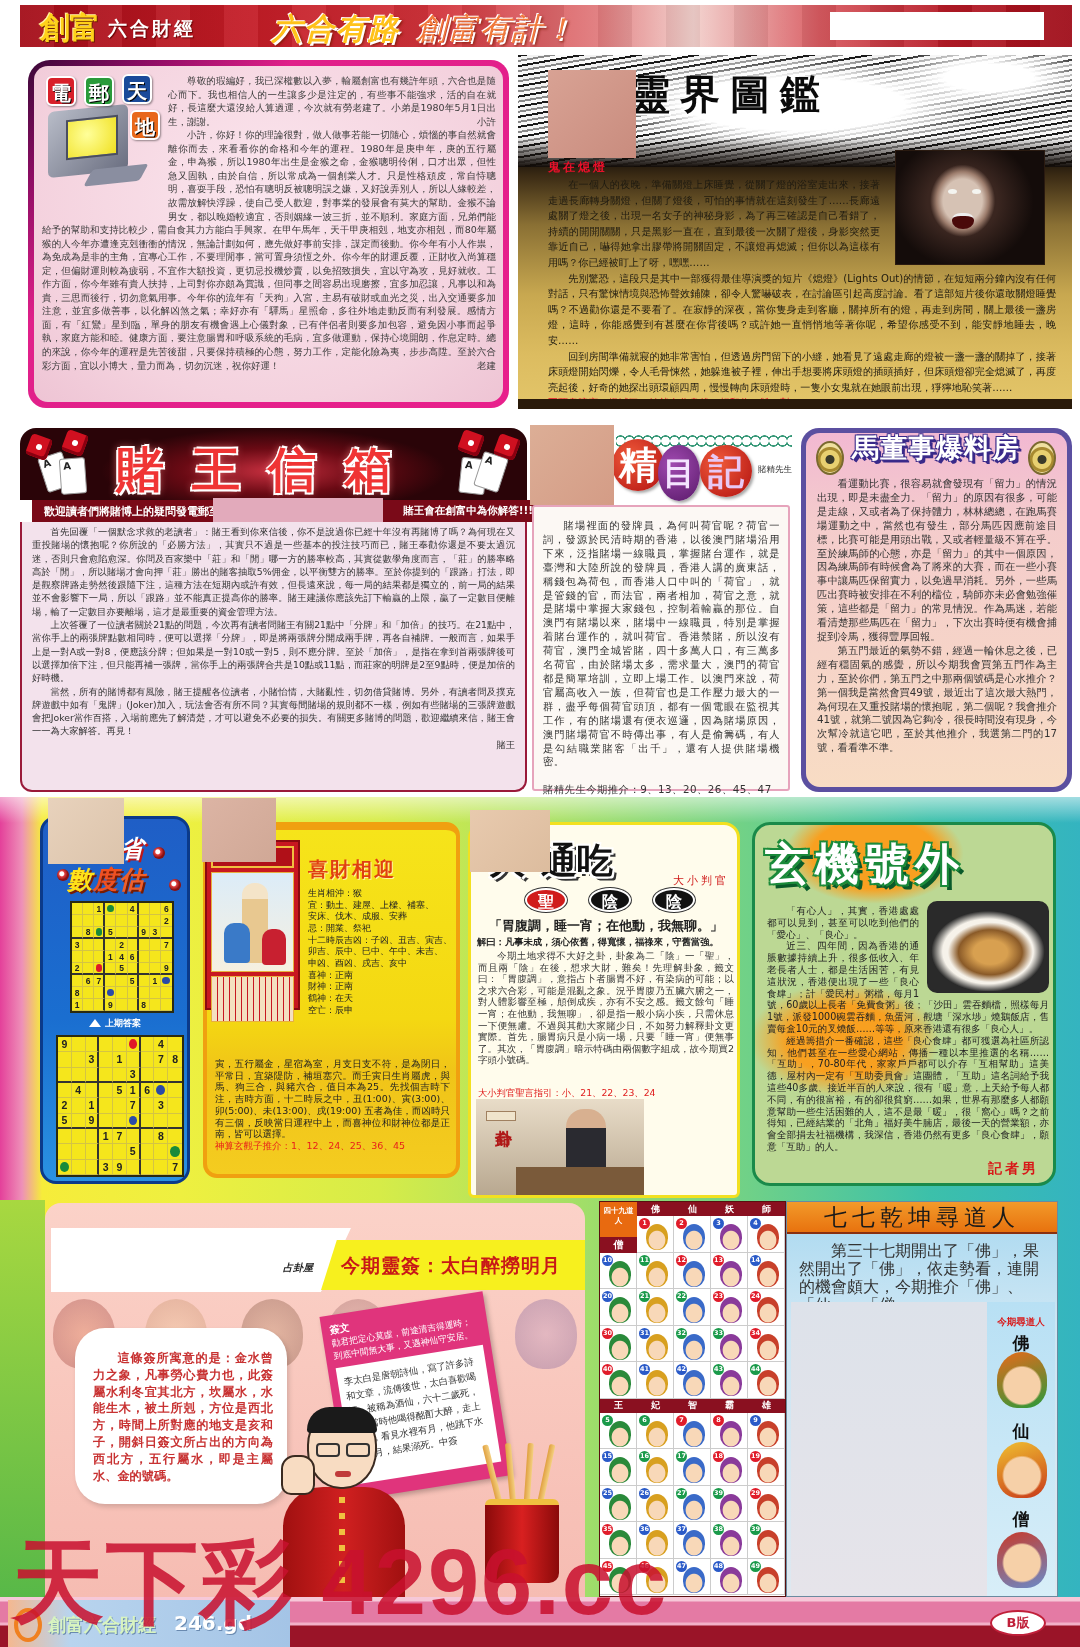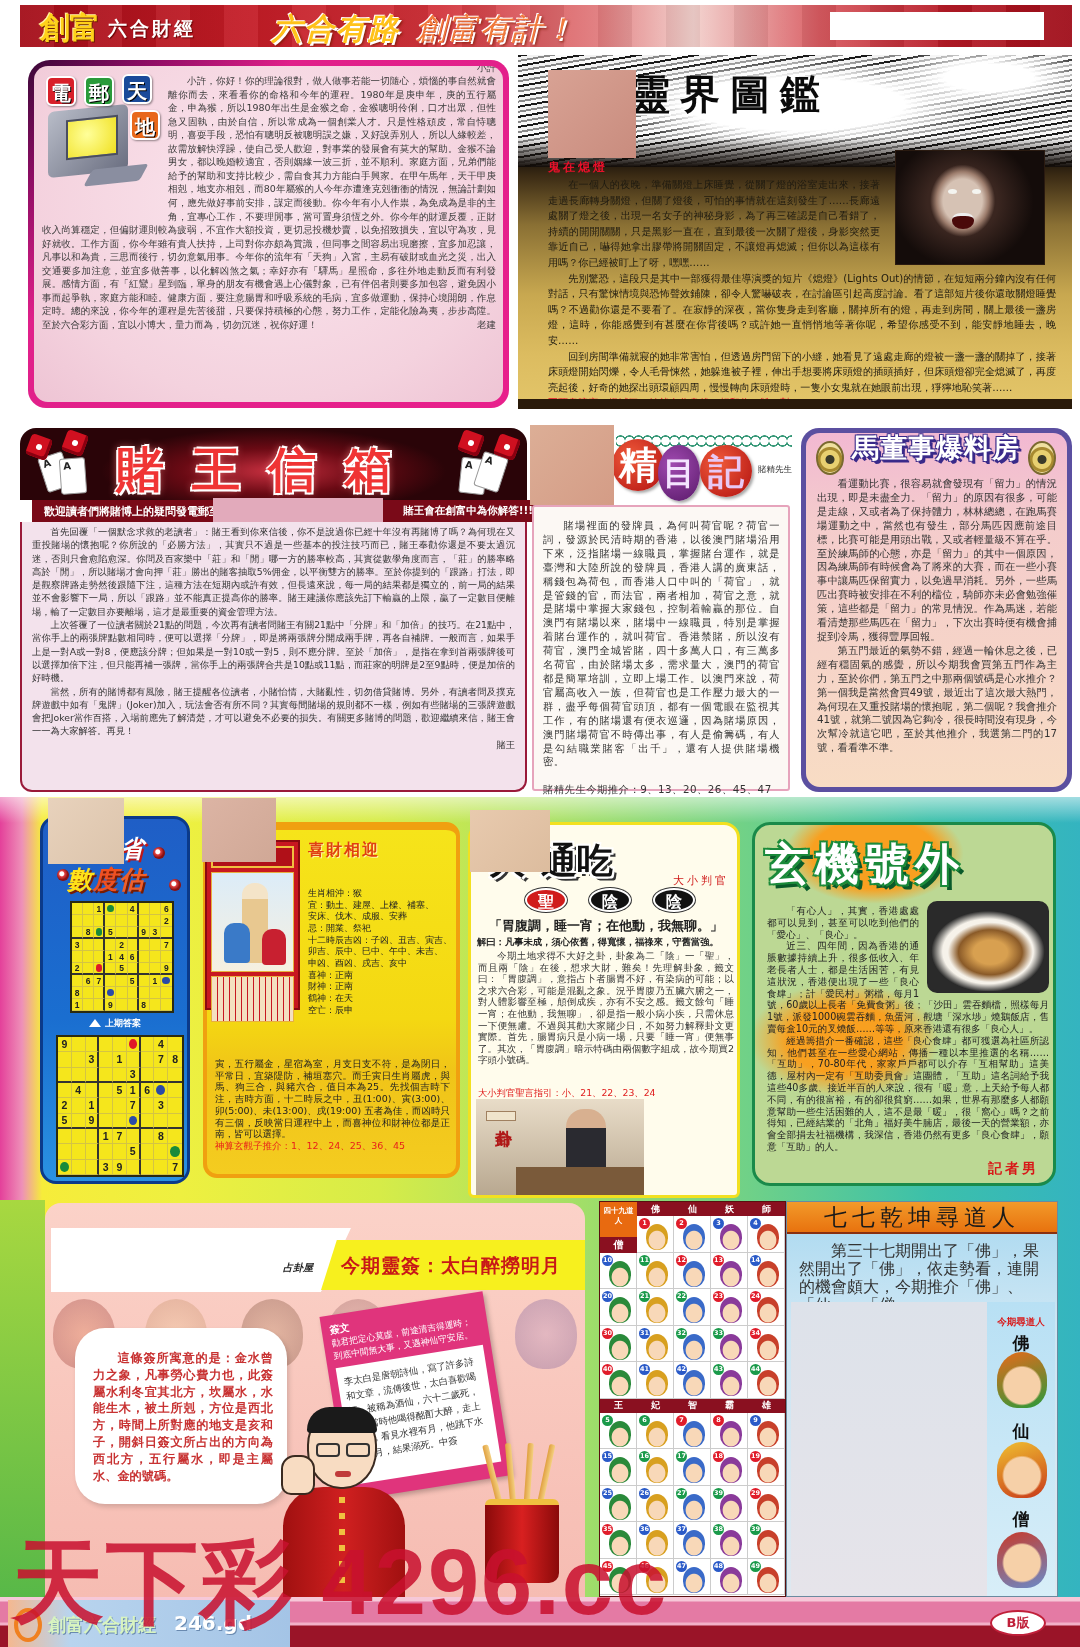--- a/index.html
+++ b/index.html
@@ -94,21 +94,21 @@
 .sg i[data-dot="green"]::after{background:#1a8a3a}
 .sg i[data-dot="red"]::after{background:#e01828}
 .sg i[data-dot="blue"]::after{background:#2a4aa8}
 .sg1{left:27px;top:82px;width:104px;height:112px;font-size:8.5px}
 .sg2{left:13px;top:216px;width:128px;height:142px;font-size:10.5px}
 .sdk-lbl{position:absolute;left:0;width:100%;top:198px;text-align:center;font-size:9px;font-weight:bold;color:#fff}
 .sdk-lbl::before{content:"";display:inline-block;border-left:6px solid transparent;border-right:6px solid transparent;border-bottom:8px solid #fff;margin-right:4px;vertical-align:-1px}
 
 
 .alm{left:203px;top:822px;width:257px;height:356px;border:4px solid #f0a010;border-top-width:8px;border-radius:14px;background:linear-gradient(180deg,#f6e41a 0%,#f4d812 55%,#f0c418 70%,#f4cc20 100%)}
-.alm-title{position:absolute;left:101px;top:10px;font-size:16px;font-weight:bold;color:#e04010;letter-spacing:2px;text-shadow:1px 1px 0 #fff6a0}
+.alm-title{position:absolute;left:101px;top:26px;font-size:20px;font-weight:bold;color:#e04010;letter-spacing:2px;text-shadow:1px 1px 0 #fff6a0}
 .cal{position:absolute;left:-2px;top:10px;width:95px;height:170px;background:#c81820;border:2px solid #8a0a10;padding:4px}
 .cal-lbl{display:block;background:#b01018;border:2px solid #f0c040;color:#fff4c0;font-size:11px;font-weight:bold;text-align:center;line-height:18px;letter-spacing:1px}
 .cal-pic{position:relative;margin-top:4px;height:100px;background:linear-gradient(180deg,#dcecf8,#f6f0e0);border:1px solid #e8b040;overflow:hidden}
 .fig1{position:absolute;left:30px;top:10px;width:26px;height:80px;background:linear-gradient(180deg,#f4e4c8 0 20%,#e8c890 20% 100%);border-radius:12px 12px 4px 4px}
 .fig2{position:absolute;left:12px;top:50px;width:26px;height:40px;background:#3a7ac8;border-radius:10px 10px 4px 4px}
 .fig3{position:absolute;left:50px;top:56px;width:24px;height:36px;background:#c82030;border-radius:10px 10px 4px 4px}
 .cal-grid{margin-top:4px;height:46px;background:repeating-linear-gradient(90deg,#f4e0c0 0 5px,#c81820 5px 6px);border:1px solid #e8b040}
 .alm-lines{position:absolute;left:101px;top:58px;font-size:9px;line-height:11.65px;color:#222}
 .alm-para{position:absolute;left:8px;top:228px;width:235px;font-size:9.5px;line-height:11.7px;color:#222;text-align:justify}
 .alm-picks{color:#e8201a}
@@ -214,20 +214,21 @@
     <div class="p1-icon">
       <span class="pc">
           <i class="scr"></i>
           <i class="kb"></i>
         </span>
       <span class="blk b1">電</span>
       <span class="blk b2">郵</span>
       <span class="blk b3">天</span>
       <span class="blk b4">地</span>
     </div>
+    <p class="indent">尊敬的瑕編好，我已深權數以入夢，輸屬創富也有幾許年頭，六合也是隨心而下。我也相信人的一生讓多少是注定的，有些事不能強求，活的自在就好，長這麼大還沒給人算過運，今次就有勞老建了。小弟是1980年5月1日出生，謝謝。</p>
     <p class="sign">小許</p>
     <p class="indent">小許，你好！你的理論很對，做人做事若能一切隨心，煩惱的事自然就會離你而去，來看看你的命格和今年的運程。1980年是庚申年，庚的五行屬金，申為猴，所以1980年出生是金猴之命，金猴聰明伶俐，口才出眾，但性急又固執，由於自信，所以常成為一個創業人才。只是性格頑皮，常自恃聰明，喜耍手段，恐怕有聰明反被聰明誤之嫌，又好說弄別人，所以人緣較差，故需放解快浮躁，使自己受人歡迎，對事業的發展會有莫大的幫助。金猴不論男女，都以晚婚較適宜，否則姻緣一波三折，並不順利。家庭方面，兄弟們能給予的幫助和支持比較少，需自食其力方能白手興家。在甲午馬年，天干甲庚相剋，地支亦相剋，而80年屬猴的人今年亦遭逢克剋衝衝的情況，無論計劃如何，應先做好事前安排，謀定而後動。你今年有小人作祟，為免成為是非的主角，宜專心工作，不要理閒事，當可置身須恆之外。你今年的財運反覆，正財收入尚算穩定，但偏財運則較為疲弱，不宜作大額投資，更切忌投機炒賣，以免招致損失，宜以守為攻，見好就收。工作方面，你今年雖有貴人扶持，上司對你亦頗為賞識，但同事之間容易出現磨擦，宜多加忍讓，凡事以和為貴，三思而後行，切勿意氣用事。今年你的流年有「天狗」入宮，主易有破財或血光之災，出入交通要多加注意，並宜多做善事，以化解凶煞之氣；幸好亦有「驛馬」星照命，多往外地走動反而有利發展。感情方面，有「紅鸞」星到臨，單身的朋友有機會遇上心儀對象，已有伴侶者則要多加包容，避免因小事而起爭執，家庭方能和睦。健康方面，要注意腸胃和呼吸系統的毛病，宜多做運動，保持心境開朗，作息定時。總的來說，你今年的運程是先苦後甜，只要保持積極的心態，努力工作，定能化險為夷，步步高陞。至於六合彩方面，宜以小博大，量力而為，切勿沉迷，祝你好運！</p>
     <p class="sign">老建</p>
   </div>
 </section>
 
 <section class="a p2">
   <div class="p2-wave"></div>
   <span class="p2-title serif">靈界圖鑑</span>
   <span class="p2-sub">鬼在熄燈</span>

